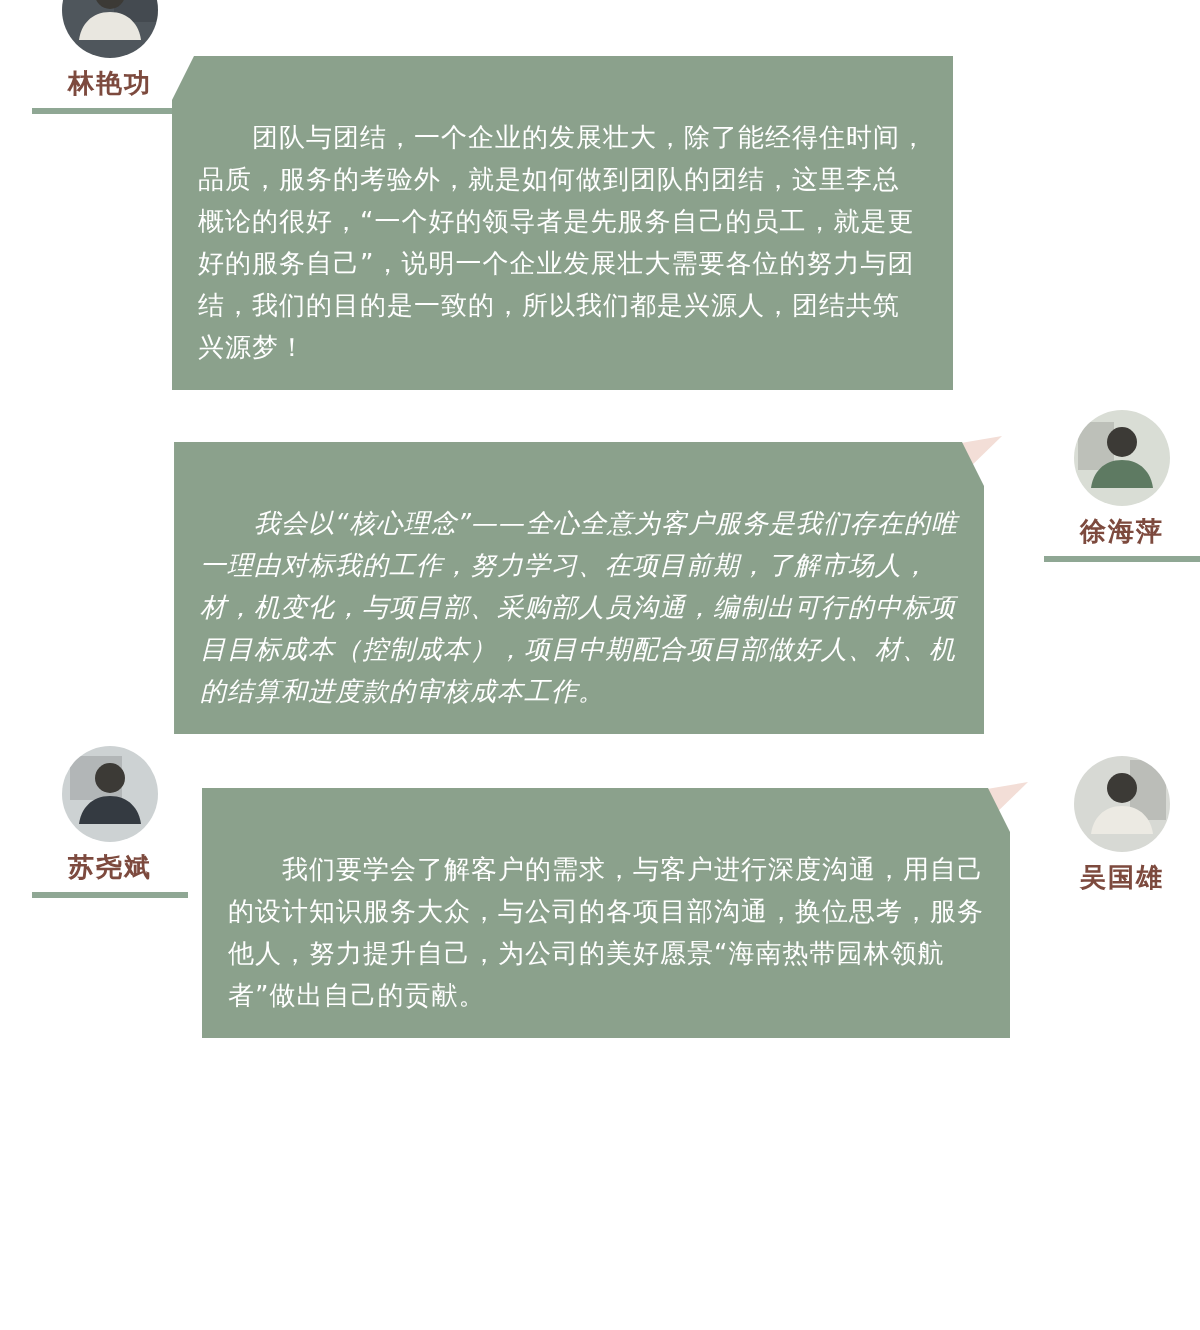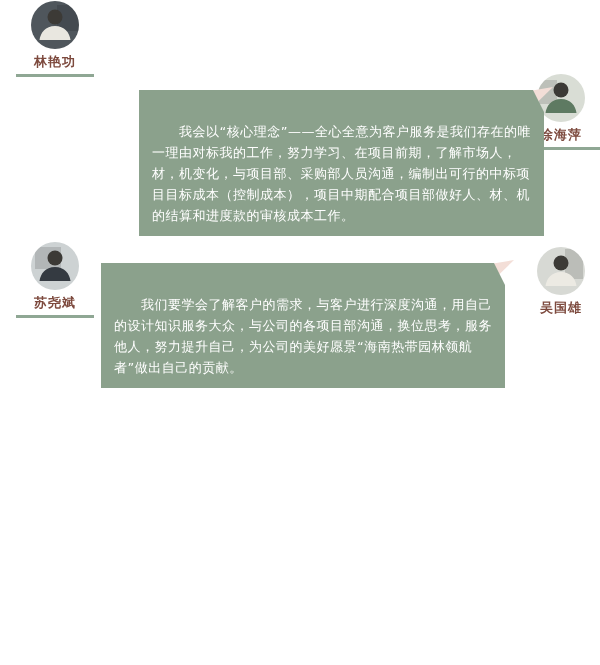--- a/index.html
+++ b/index.html
@@ -3,28 +3,28 @@
 <meta charset="utf-8">
 <style>
   html,body{margin:0;padding:0;}
   body{
     width:600px;height:665px;overflow:hidden;
     background:var(--page-background,#fff);
     font-family:"DejaVu Sans",sans-serif;
   }
   .stage{position:relative;width:600px;height:665px;}
   .row{position:relative;}
-  .row1{padding-top:44px;margin-top:20px;}
+  .row1{padding-top:28px;}
   .row2{margin-top:26px;}
   .row3{margin-top:22px;border-radius:26px;}
   .row4{margin-top:27px;}
 
   .bubble-wrap{position:relative;width:fit-content;}
   .left  .bubble-wrap{margin-left:86px;}
-  .row2  .bubble-wrap{margin-left:auto;margin-right:56px;}
+  .row2  .bubble-wrap{margin-left:auto;margin-right:108px;font-style:italic;}
   .row4  .bubble-wrap{margin-left:auto;margin-right:95px;}
 
   .bubble{
     background:var(--bubble-color,#8ba18c);
     color:var(--bubble-text-color,#fff);
     font-size:13px;line-height:21px;
     padding:10px 13px;
     white-space:pre-line;
     max-width:400px;
     letter-spacing:0.5px;
@@ -68,20 +68,30 @@
     <div class="avatar-block">
       <div class="avatar" style="background: rgb(79, 86, 92); --shirt: #e9e7e0;">
         <svg viewBox="0 0 48 48">
           <rect class="board" x="26" y="4" width="22" height="26"></rect>
           <circle class="head" cx="24" cy="16" r="7.5"></circle>
           <path class="body" d="M24 25c-9.5 0-14.5 6.5-15.5 14h31c-1-7.5-6-14-15.5-14z"></path>
         </svg>
       </div>
       <div class="name">林艳功</div>
       <div class="underline"></div>
+    </div>
+    <div class="bubble-wrap">
+      <div class="bubble">
+        <span>　　团队与团结，一个企业的发展壮大，除了能经得住时间，
+品质，服务的考验外，就是如何做到团队的团结，这里李总
+概论的很好，“一个好的领导者是先服务自己的员工，就是更
+好的服务自己”，说明一个企业发展壮大需要各位的努力与团
+结，我们的目的是一致的，所以我们都是兴源人，团结共筑
+兴源梦！</span>
+      </div>
     </div>
   </div>
 
   <div class="row row2 right">
     <div class="avatar-block">
       <div class="avatar" style="background: rgb(217, 221, 213); --shirt: #5e7a62;">
         <svg viewBox="0 0 48 48">
           <rect class="board" x="2" y="6" width="18" height="24"></rect>
           <circle class="head" cx="24" cy="16" r="7.5"></circle>
           <path class="body" d="M24 25c-9.5 0-14.5 6.5-15.5 14h31c-1-7.5-6-14-15.5-14z"></path>

